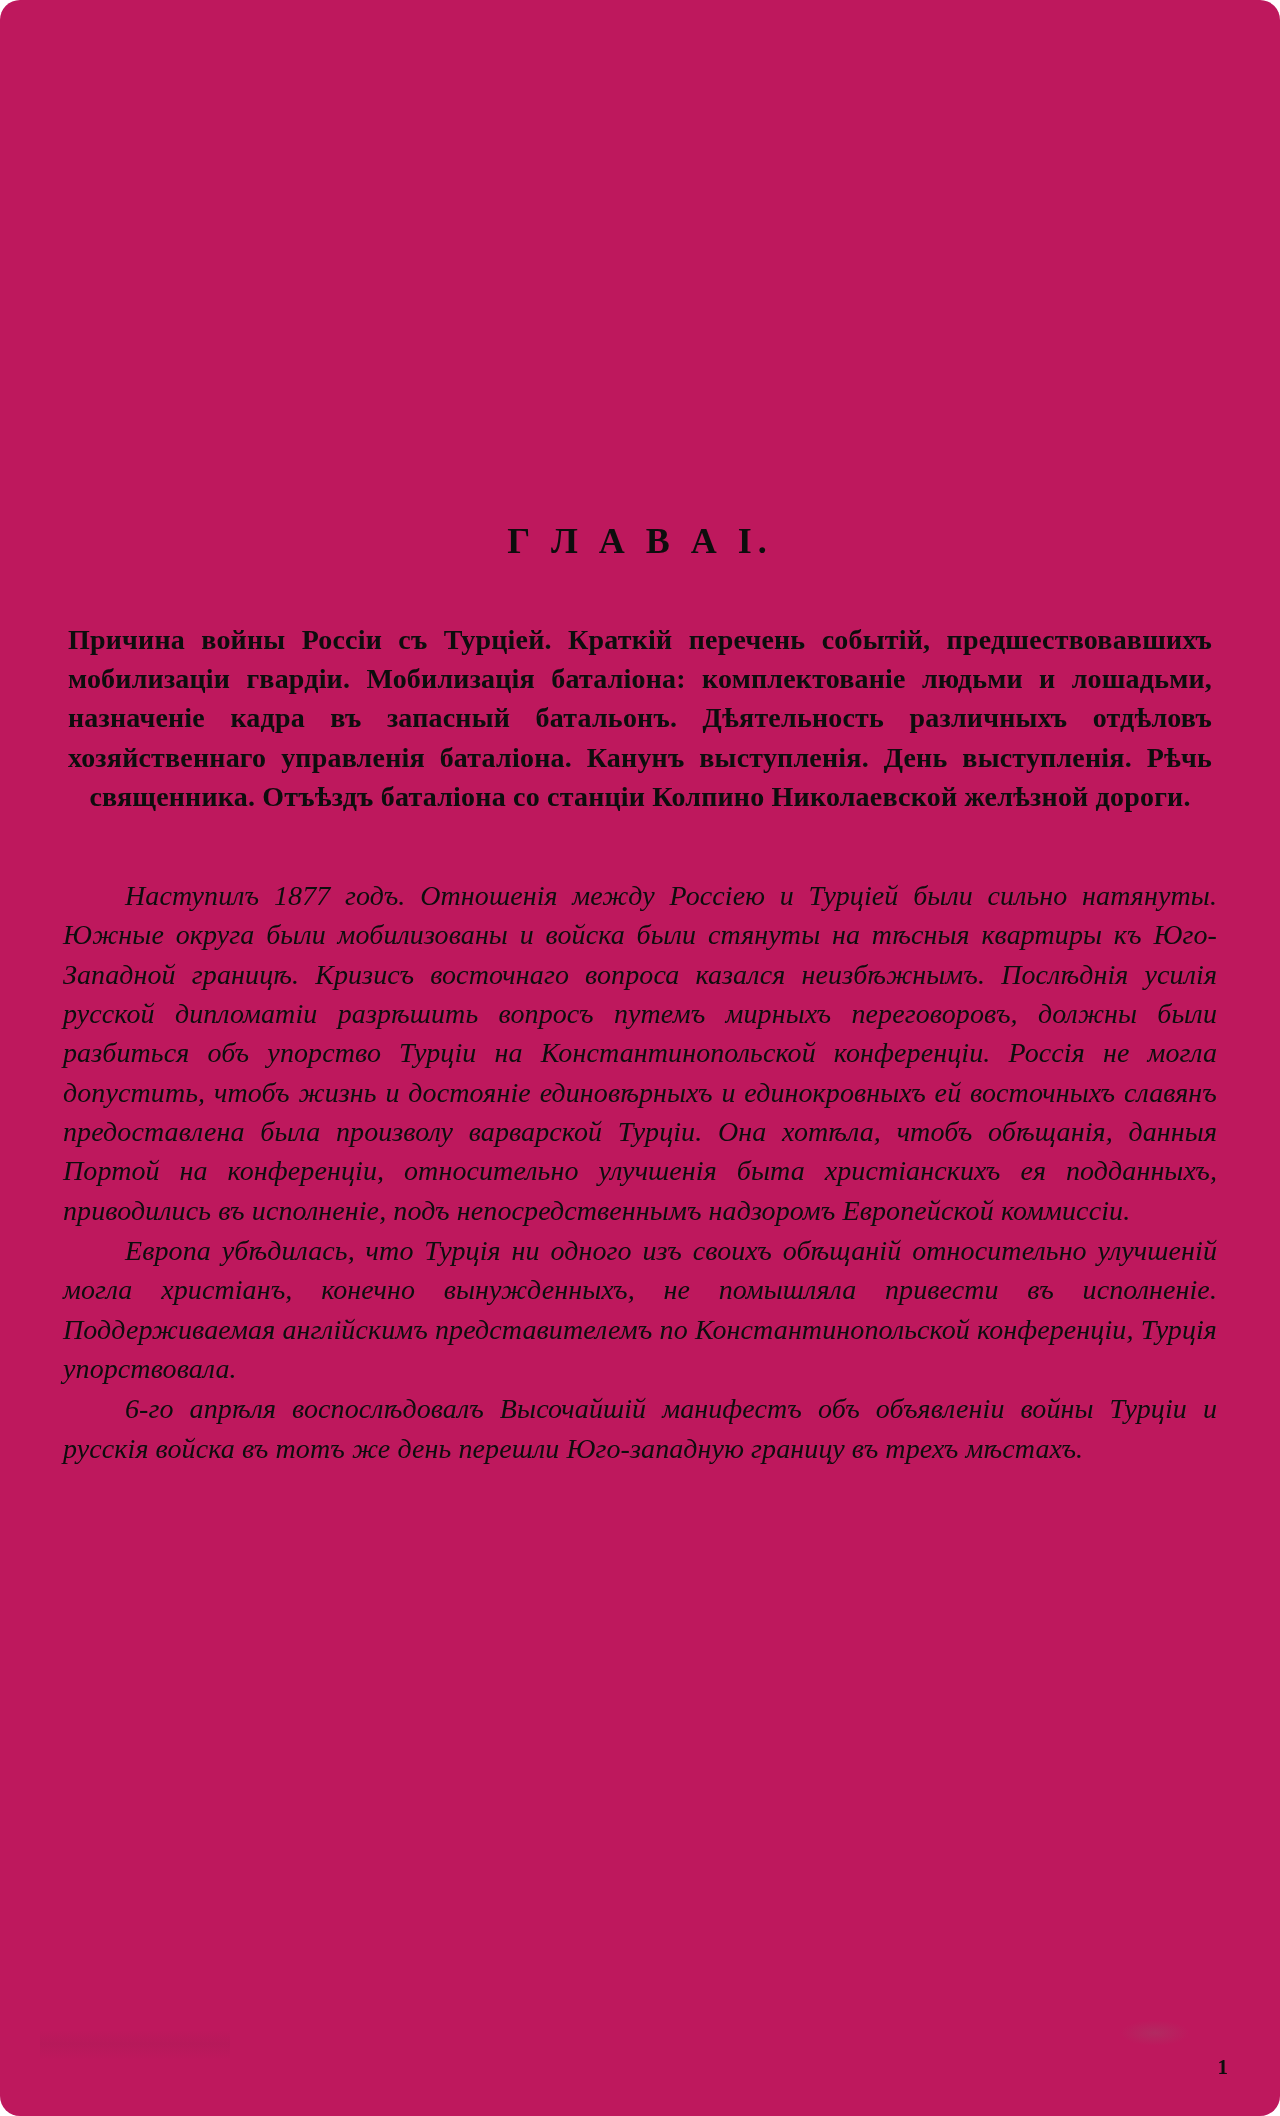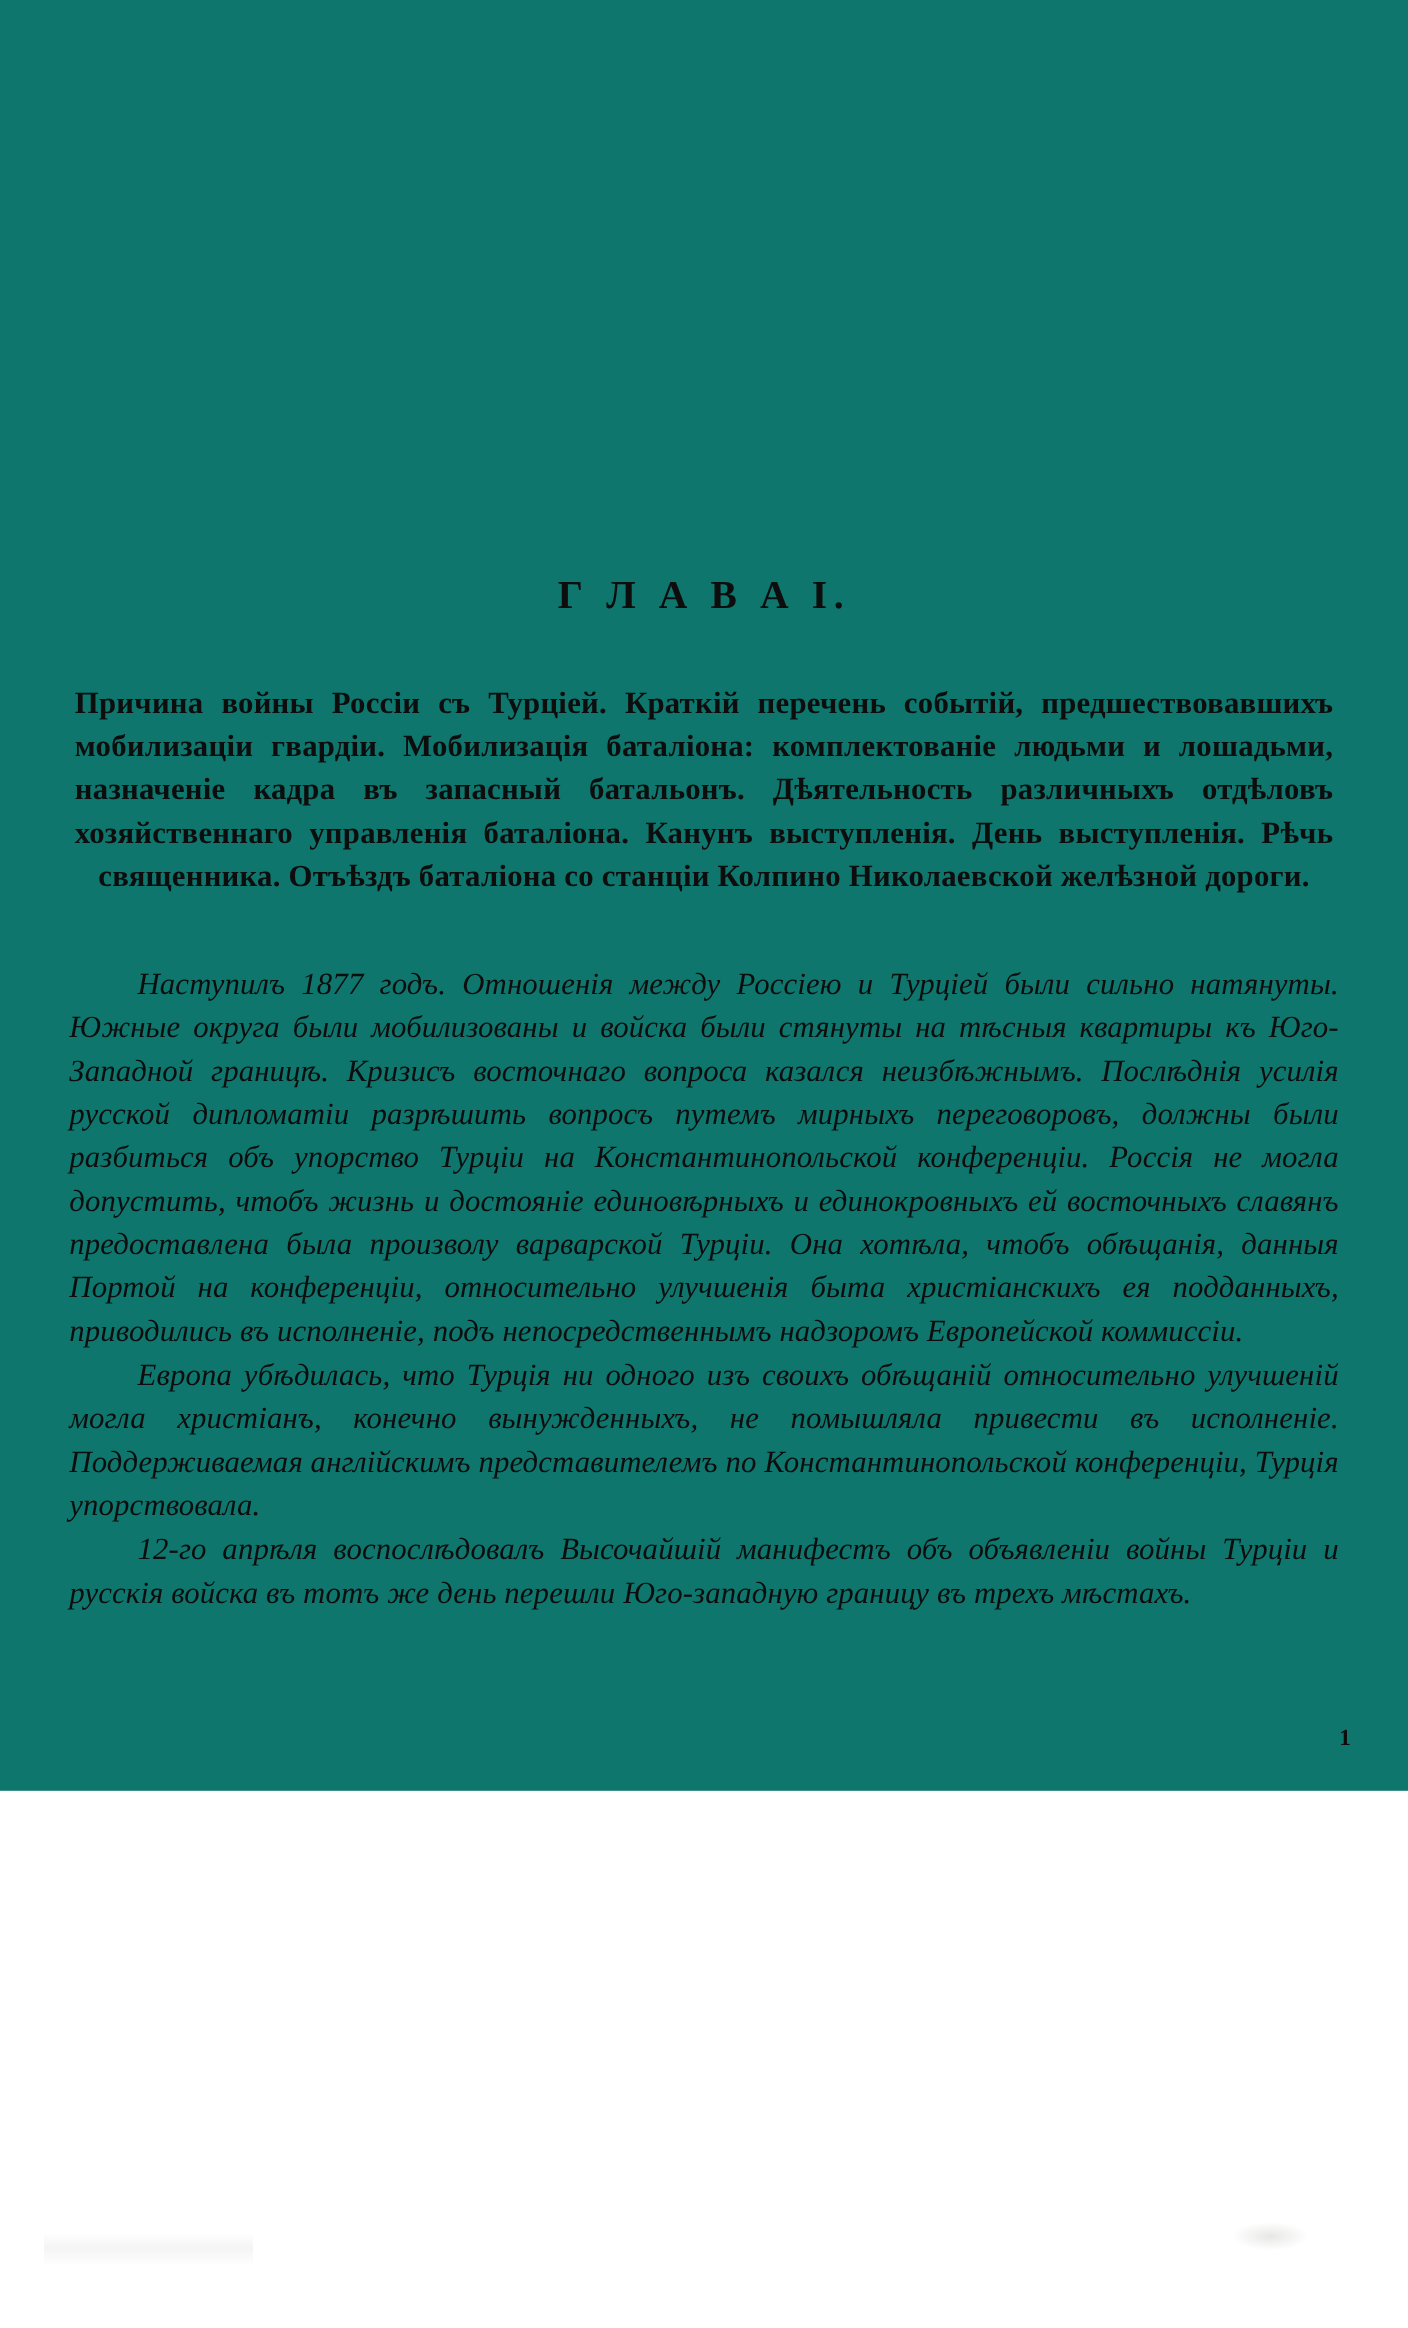--- a/index.html
+++ b/index.html
@@ -13,22 +13,23 @@
     position: relative;
     font-family: "Liberation Serif", "DejaVu Serif", serif;
     color: #0d0d0d;
     overflow: hidden;
   }
   .page {
     position: absolute;
     left: 0;
     top: 0;
     width: 1280px;
-    height: 1628px;
-    background: #0f766e;
+    height: 2116px;
+    background: #be185d;
+    border-radius: 20px;
   }
   .content {
     position: absolute;
     left: 62px;
     top: 520px;
     width: 1156px;
   }
   .chapter-title {
     text-align: center;
     font-size: 36px;
@@ -95,21 +96,21 @@
   <div class="content">
 
     <h1 class="chapter-title">Г Л А В А  I.</h1>
 
     <p class="summary">Причина войны Россiи съ Турцiей. Краткiй перечень событiй, предшествовавшихъ мобилизацiи гвардiи. Мобилизацiя баталiона: комплектованiе людьми и лошадьми, назначенiе кадра въ запасный батальонъ. Дѣятельность различныхъ отдѣловъ хозяйственнаго управленiя баталiона. Канунъ выступленiя. День выступленiя. Рѣчь священника. Отъѣздъ баталiона со станцiи Колпино Николаевской желѣзной дороги.</p>
 
     <p class="body-par">Наступилъ 1877 годъ. Отношенiя между Россiею и Турцiей были сильно натянуты. Южные округа были мобилизованы и войска были стянуты на тѣсныя квартиры къ Юго-Западной границѣ. Кризисъ восточнаго вопроса казался неизбѣжнымъ. Послѣднiя усилiя русской дипломатiи разрѣшить вопросъ путемъ мирныхъ переговоровъ, должны были разбиться объ упорство Турцiи на Константинопольской конференцiи. Россiя не могла допустить, чтобъ жизнь и достоянiе единовѣрныхъ и единокровныхъ ей восточныхъ славянъ предоставлена была произволу варварской Турцiи. Она хотѣла, чтобъ обѣщанiя, данныя Портой на конференцiи, относительно улучшенiя быта христiанскихъ ея подданныхъ, приводились въ исполненiе, подъ непосредственнымъ надзоромъ Европейской коммиссiи.</p>
 
     <p class="body-par">Европа убѣдилась, что Турцiя ни одного изъ своихъ обѣщанiй относительно улучшенiй могла христiанъ, конечно вынужденныхъ, не помышляла привести въ исполненiе. Поддерживаемая англiйскимъ представителемъ по Константинопольской конференцiи, Турцiя упорствовала.</p>
 
-    <p class="body-par">12-го апрѣля воспослѣдовалъ Высочайшiй манифестъ объ объявленiи войны Турцiи и русскiя войска въ тотъ же день перешли Юго-западную границу въ трехъ мѣстахъ.</p>
+    <p class="body-par">6-го апрѣля воспослѣдовалъ Высочайшiй манифестъ объ объявленiи войны Турцiи и русскiя войска въ тотъ же день перешли Юго-западную границу въ трехъ мѣстахъ.</p>
 
   </div>
 
   <div class="smudge" id="smudge-1"></div>
   <div class="smudge" id="smudge-2"></div>
 
   <div class="page-number">1</div>
 
 </div>
 

